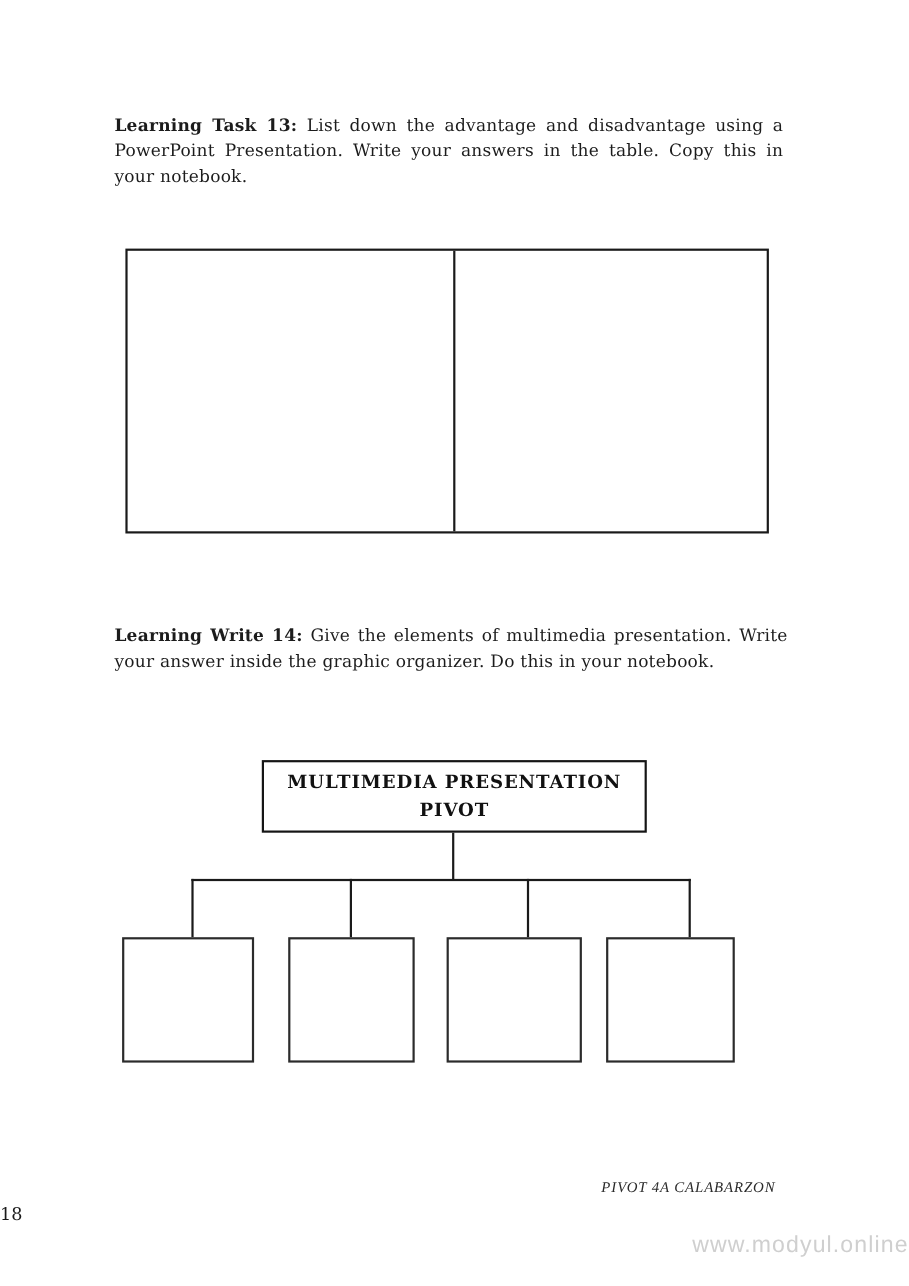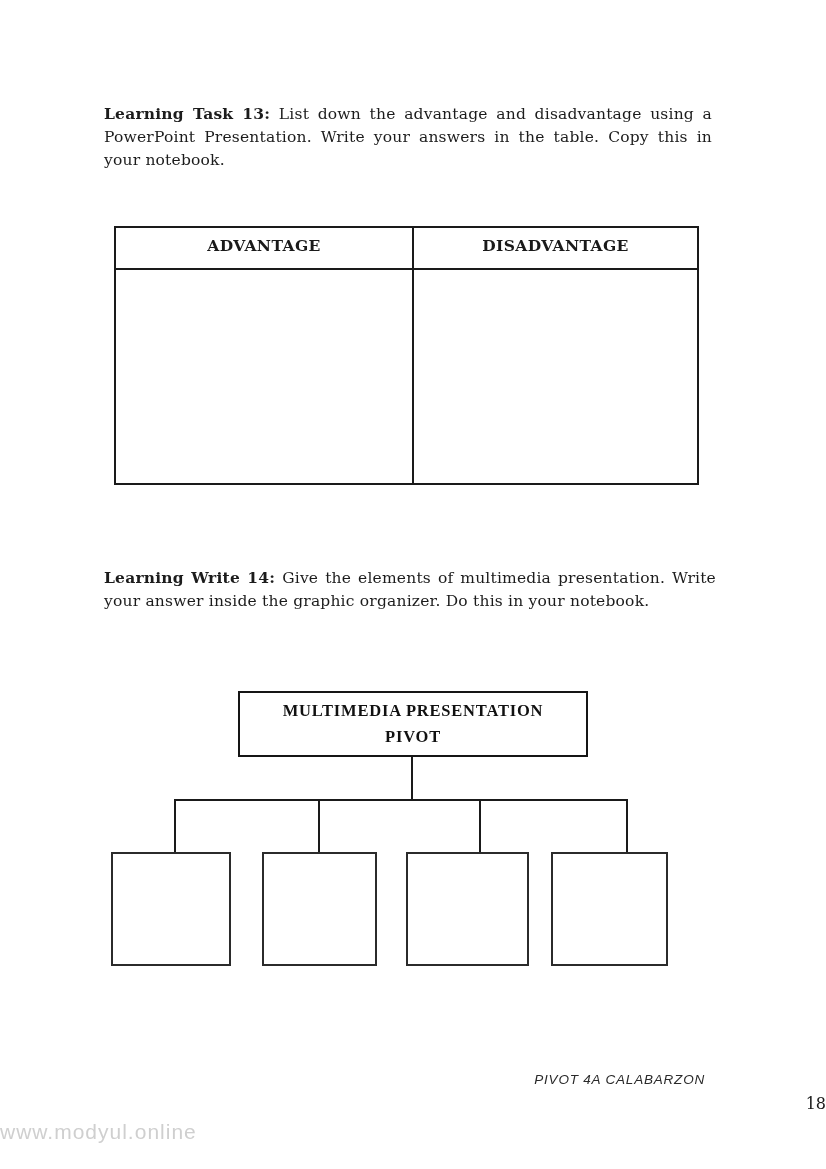--- a/index.html
+++ b/index.html
@@ -49,21 +49,21 @@
     flex: 0 0 298px;
     border-right: 2px solid #1a1a1a;
   }
   .adv-table .header .cell {
     font-weight: bold;
     font-size: 15.5px;
     letter-spacing: 0.4px;
   }
 
   
-  .organizer { position: absolute; left: 0; top: 0; width: 826px; height: 870px; pointer-events: none; font-family: Liberation Serif, serif; }
+  .organizer { position: absolute; left: 0; top: 0; width: 826px; height: 870px; pointer-events: none; }
   .root-box {
     position: absolute;
     left: 238px; top: 691px;
     width: 350px; height: 66px;
     border: 2px solid #151515;
     display: flex; flex-direction: column;
     justify-content: center; align-items: center;
     font-weight: bold;
     font-size: 16.5px;
     line-height: 26px;
@@ -87,53 +87,49 @@
   .child-1 { left: 111px; width: 120px; }
   .child-2 { left: 262px; width: 115px; }
   .child-3 { left: 406px; width: 123px; }
   .child-4 { left: 551px; width: 117px; }
 
   
   .footer-brand {
     position: absolute;
     left: 104px; top: 1072px; width: 601px;
     text-align: right;
-    font-family: Liberation Sans, sans-serif;
+    font-family: Liberation Serif, serif;
     font-style: italic;
     font-size: 13.5px;
     letter-spacing: 0.8px;
     color: #2a2a2a;
   }
   .page-number {
     position: absolute;
     left: 0; top: 1094px; width: 826px;
-    text-align: right;
+    text-align: left;
     font-size: 16px;
     color: #1a1a1a;
   }
   .watermark {
     position: absolute;
     left: 0; top: 1120px; width: 826px;
-    text-align: left;
+    text-align: right;
     font-family: "Liberation Sans", sans-serif;
     font-size: 21px;
     letter-spacing: 1px;
     color: #cfcfcf;
   }
 </style>
 </head>
 <body>
 
 <p class="para" id="para13"><b>Learning Task 13:</b><span> List down the advantage and disadvantage using a PowerPoint Presentation. Write your answers in the table. Copy this in your notebook.</span></p>
 
 <div class="adv-table">
-  <div class="row header">
-    <div class="cell left">ADVANTAGE</div>
-    <div class="cell">DISADVANTAGE</div>
-  </div>
   <div class="row">
     <div class="cell left"></div>
     <div class="cell"></div>
   </div>
 </div>
 
 <p class="para" id="para14"><b>Learning Write 14:</b><span>  Give the elements of multimedia presentation. Write your answer inside the graphic organizer. Do this in your notebook.</span></p>
 
 <div class="organizer">
   <div class="root-box">

